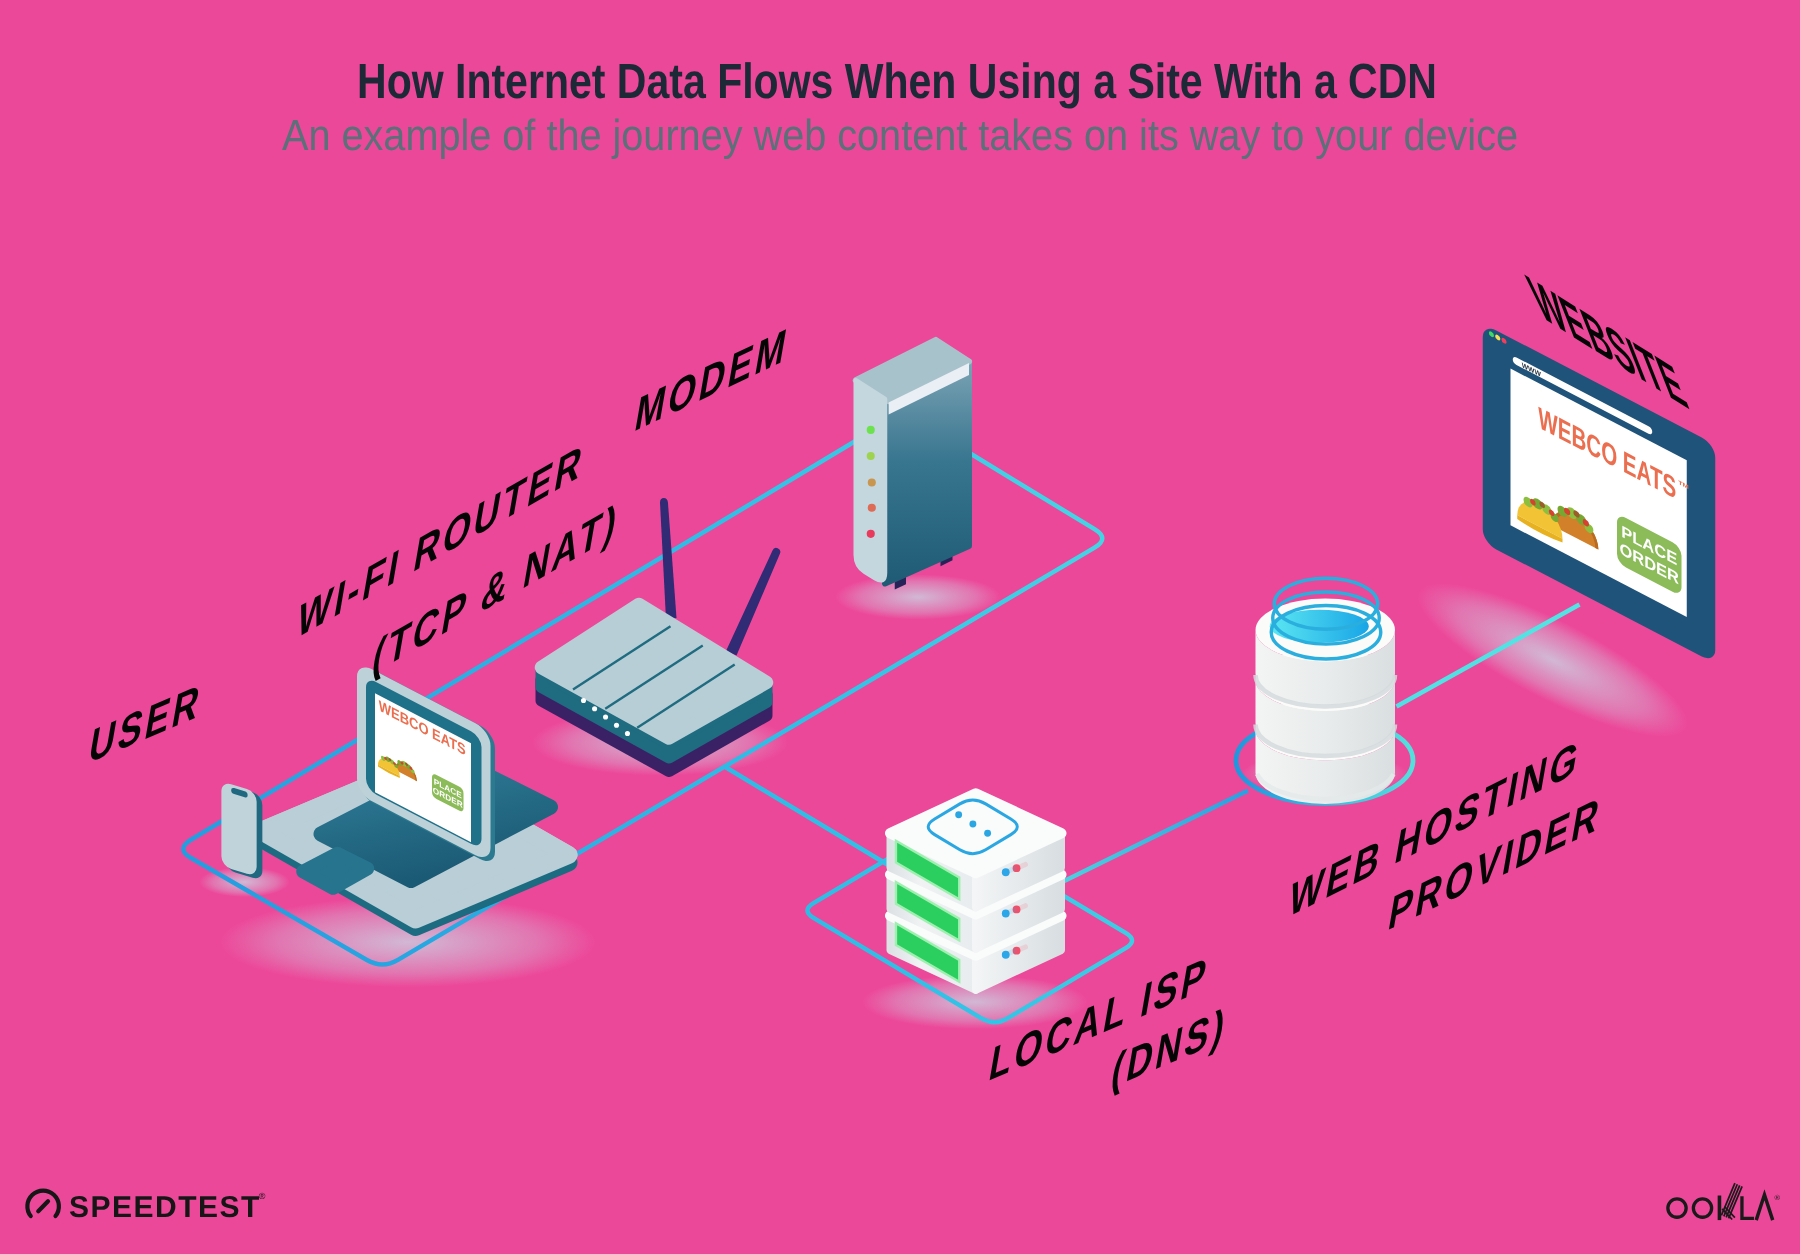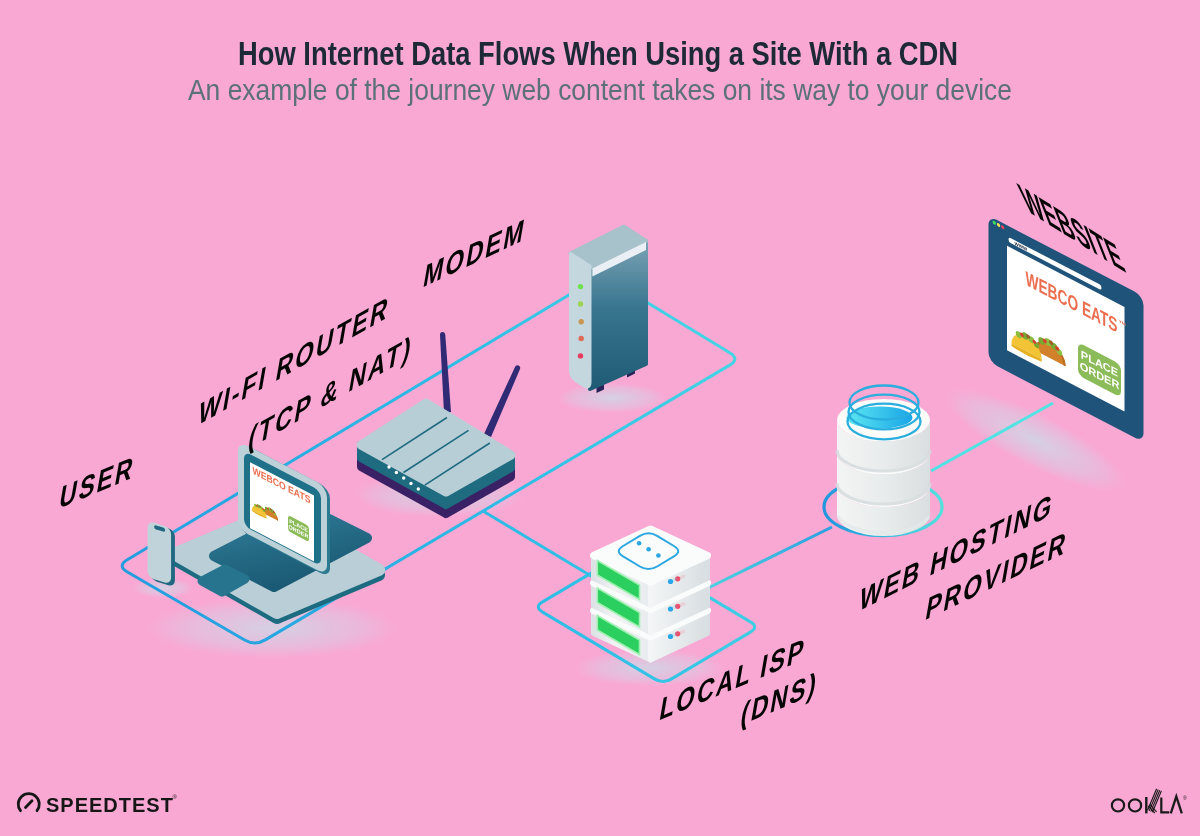--- a/index.html
+++ b/index.html
@@ -1,17 +1,17 @@
 <!DOCTYPE html>
 <html><head>
 <meta charset="utf-8">
 <style>
   html,body{margin:0;padding:0;background:#ffffff;}
   *{font-family:"Liberation Sans", sans-serif;}
-  .stage{position:relative;width:1200px;height:836px;background:#f9a8d4;overflow:hidden;}
+  .stage{position:relative;width:1200px;height:836px;background:#ec4899;overflow:hidden;}
 </style>
 </head>
 <body>
 <div class="stage">
 <svg width="1200" height="836" viewBox="0 0 1200 836" xmlns="http://www.w3.org/2000/svg">
 <defs>
   <linearGradient id="gLine" gradientUnits="userSpaceOnUse" x1="117" y1="646" x2="1053" y2="283">
     <stop offset="0" stop-color="#239ade"></stop>
           <stop offset="0.45" stop-color="#2fc0e6"></stop>
           <stop offset="0.8" stop-color="#4fe0e4"></stop>

